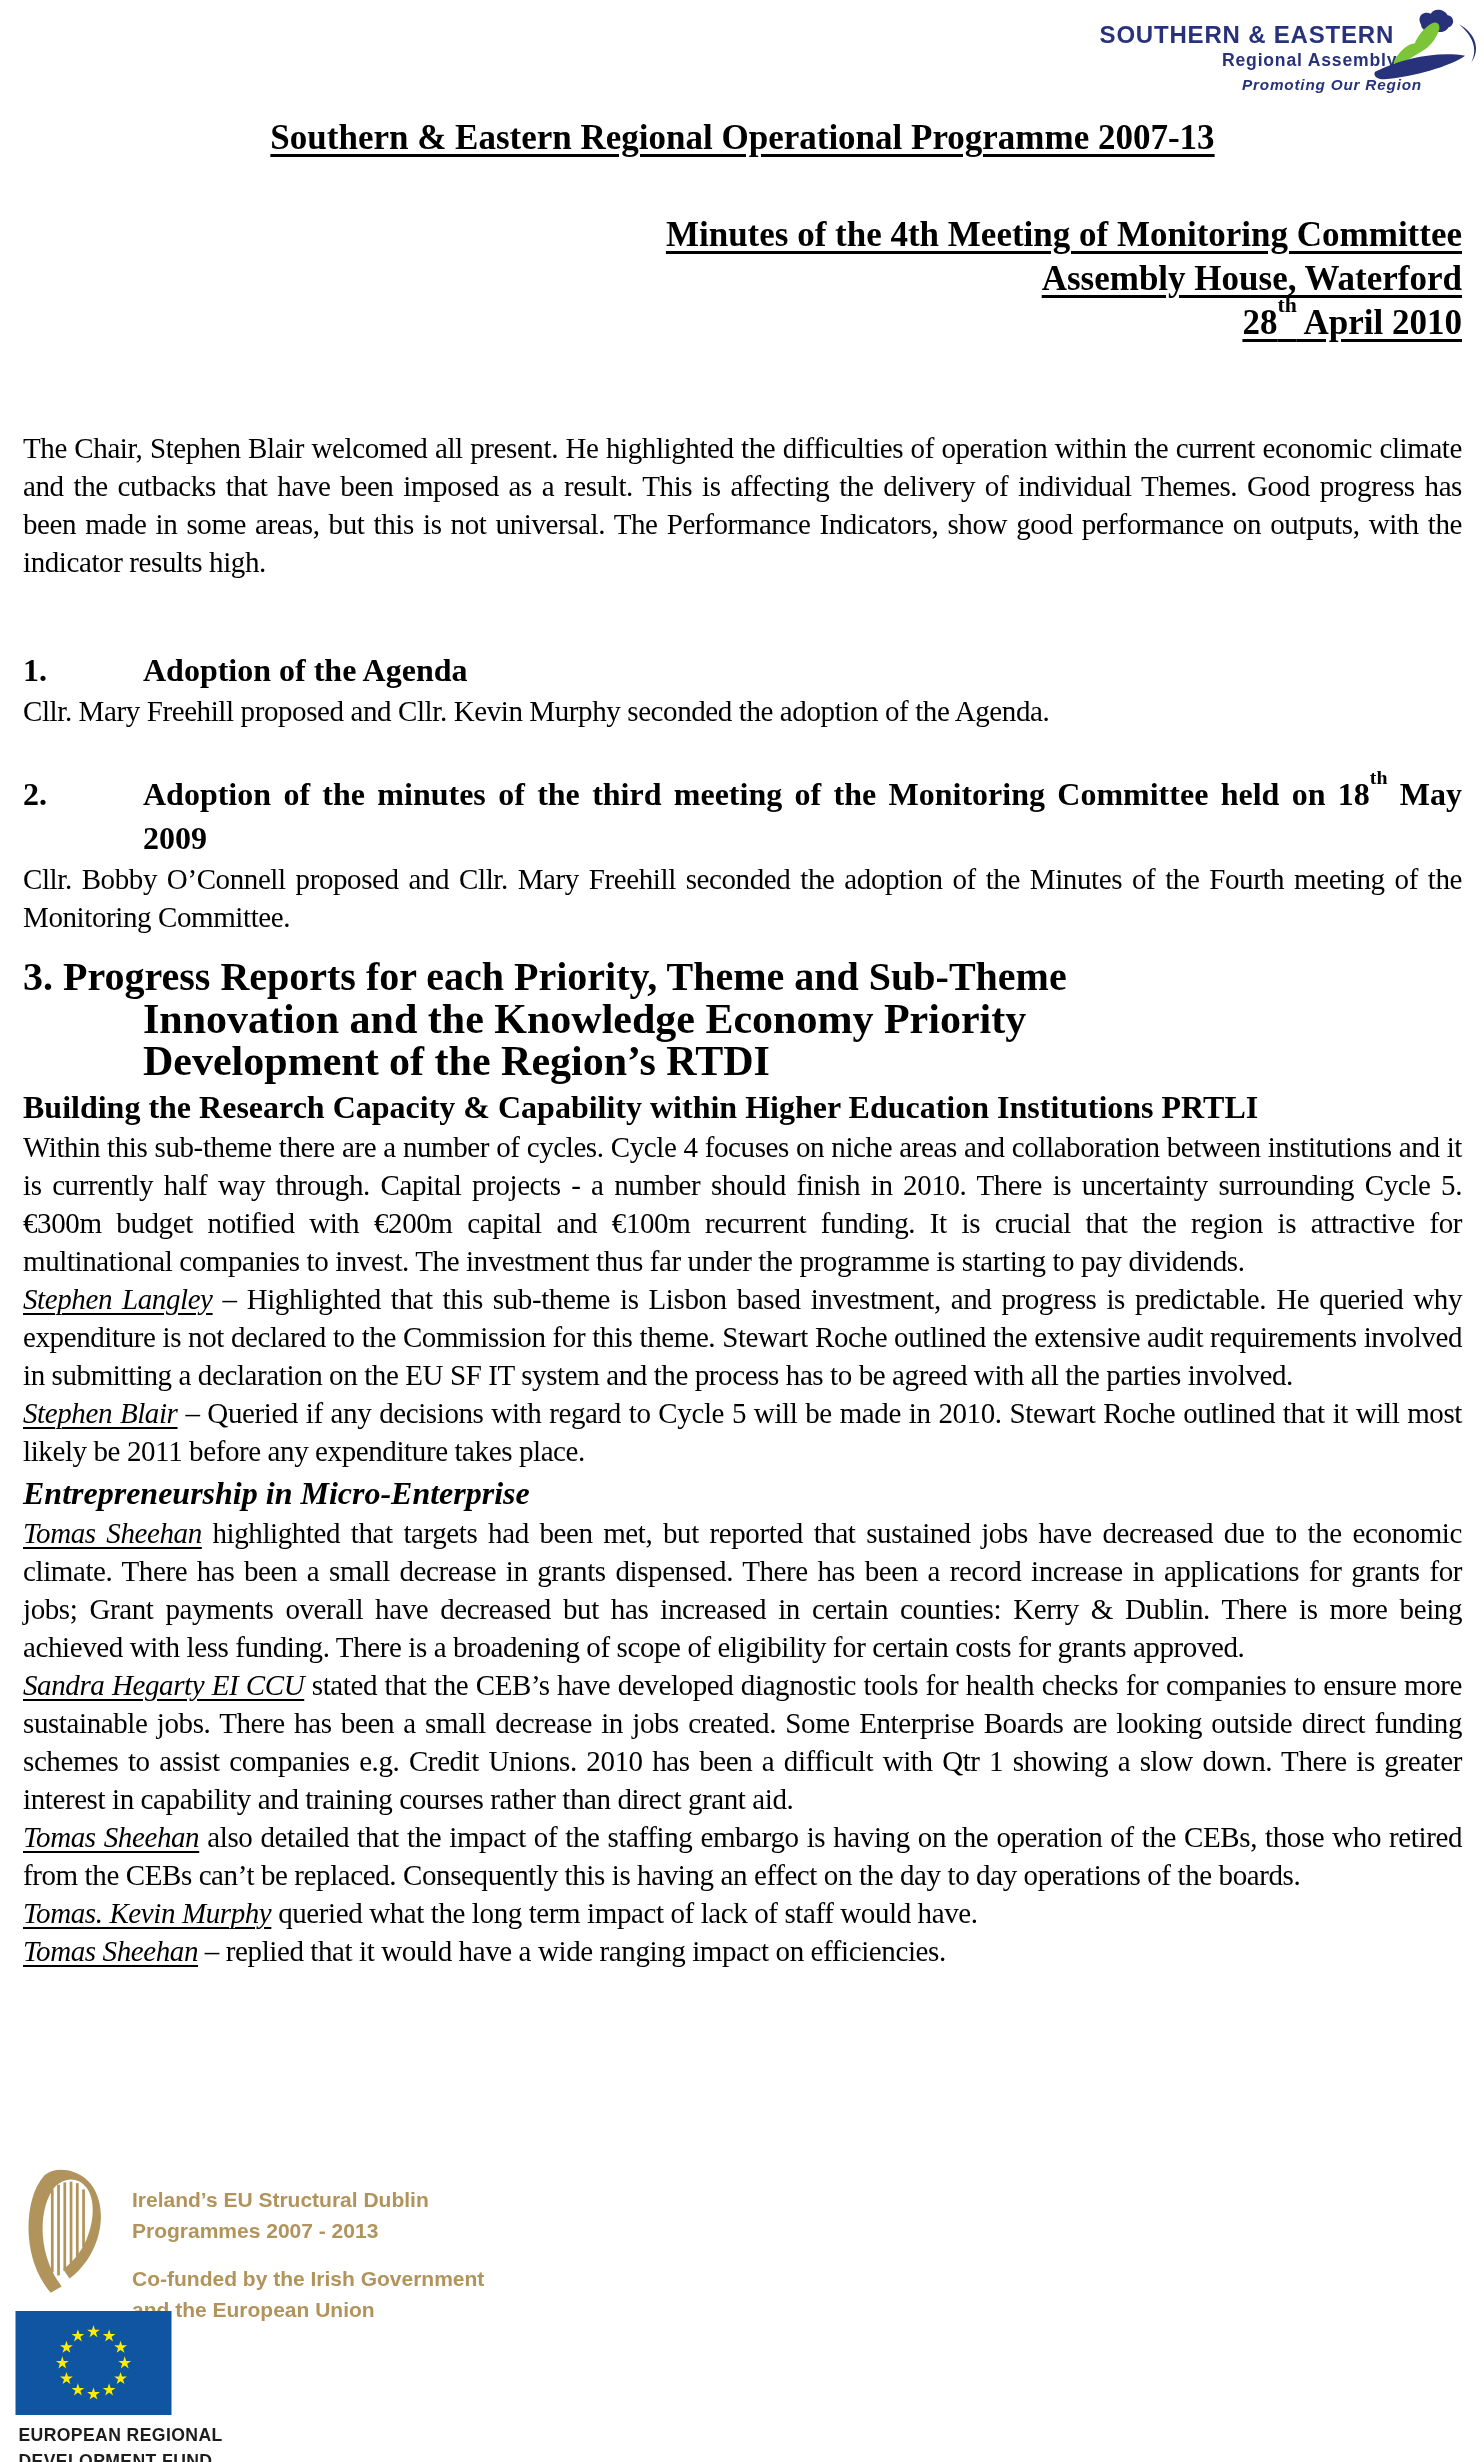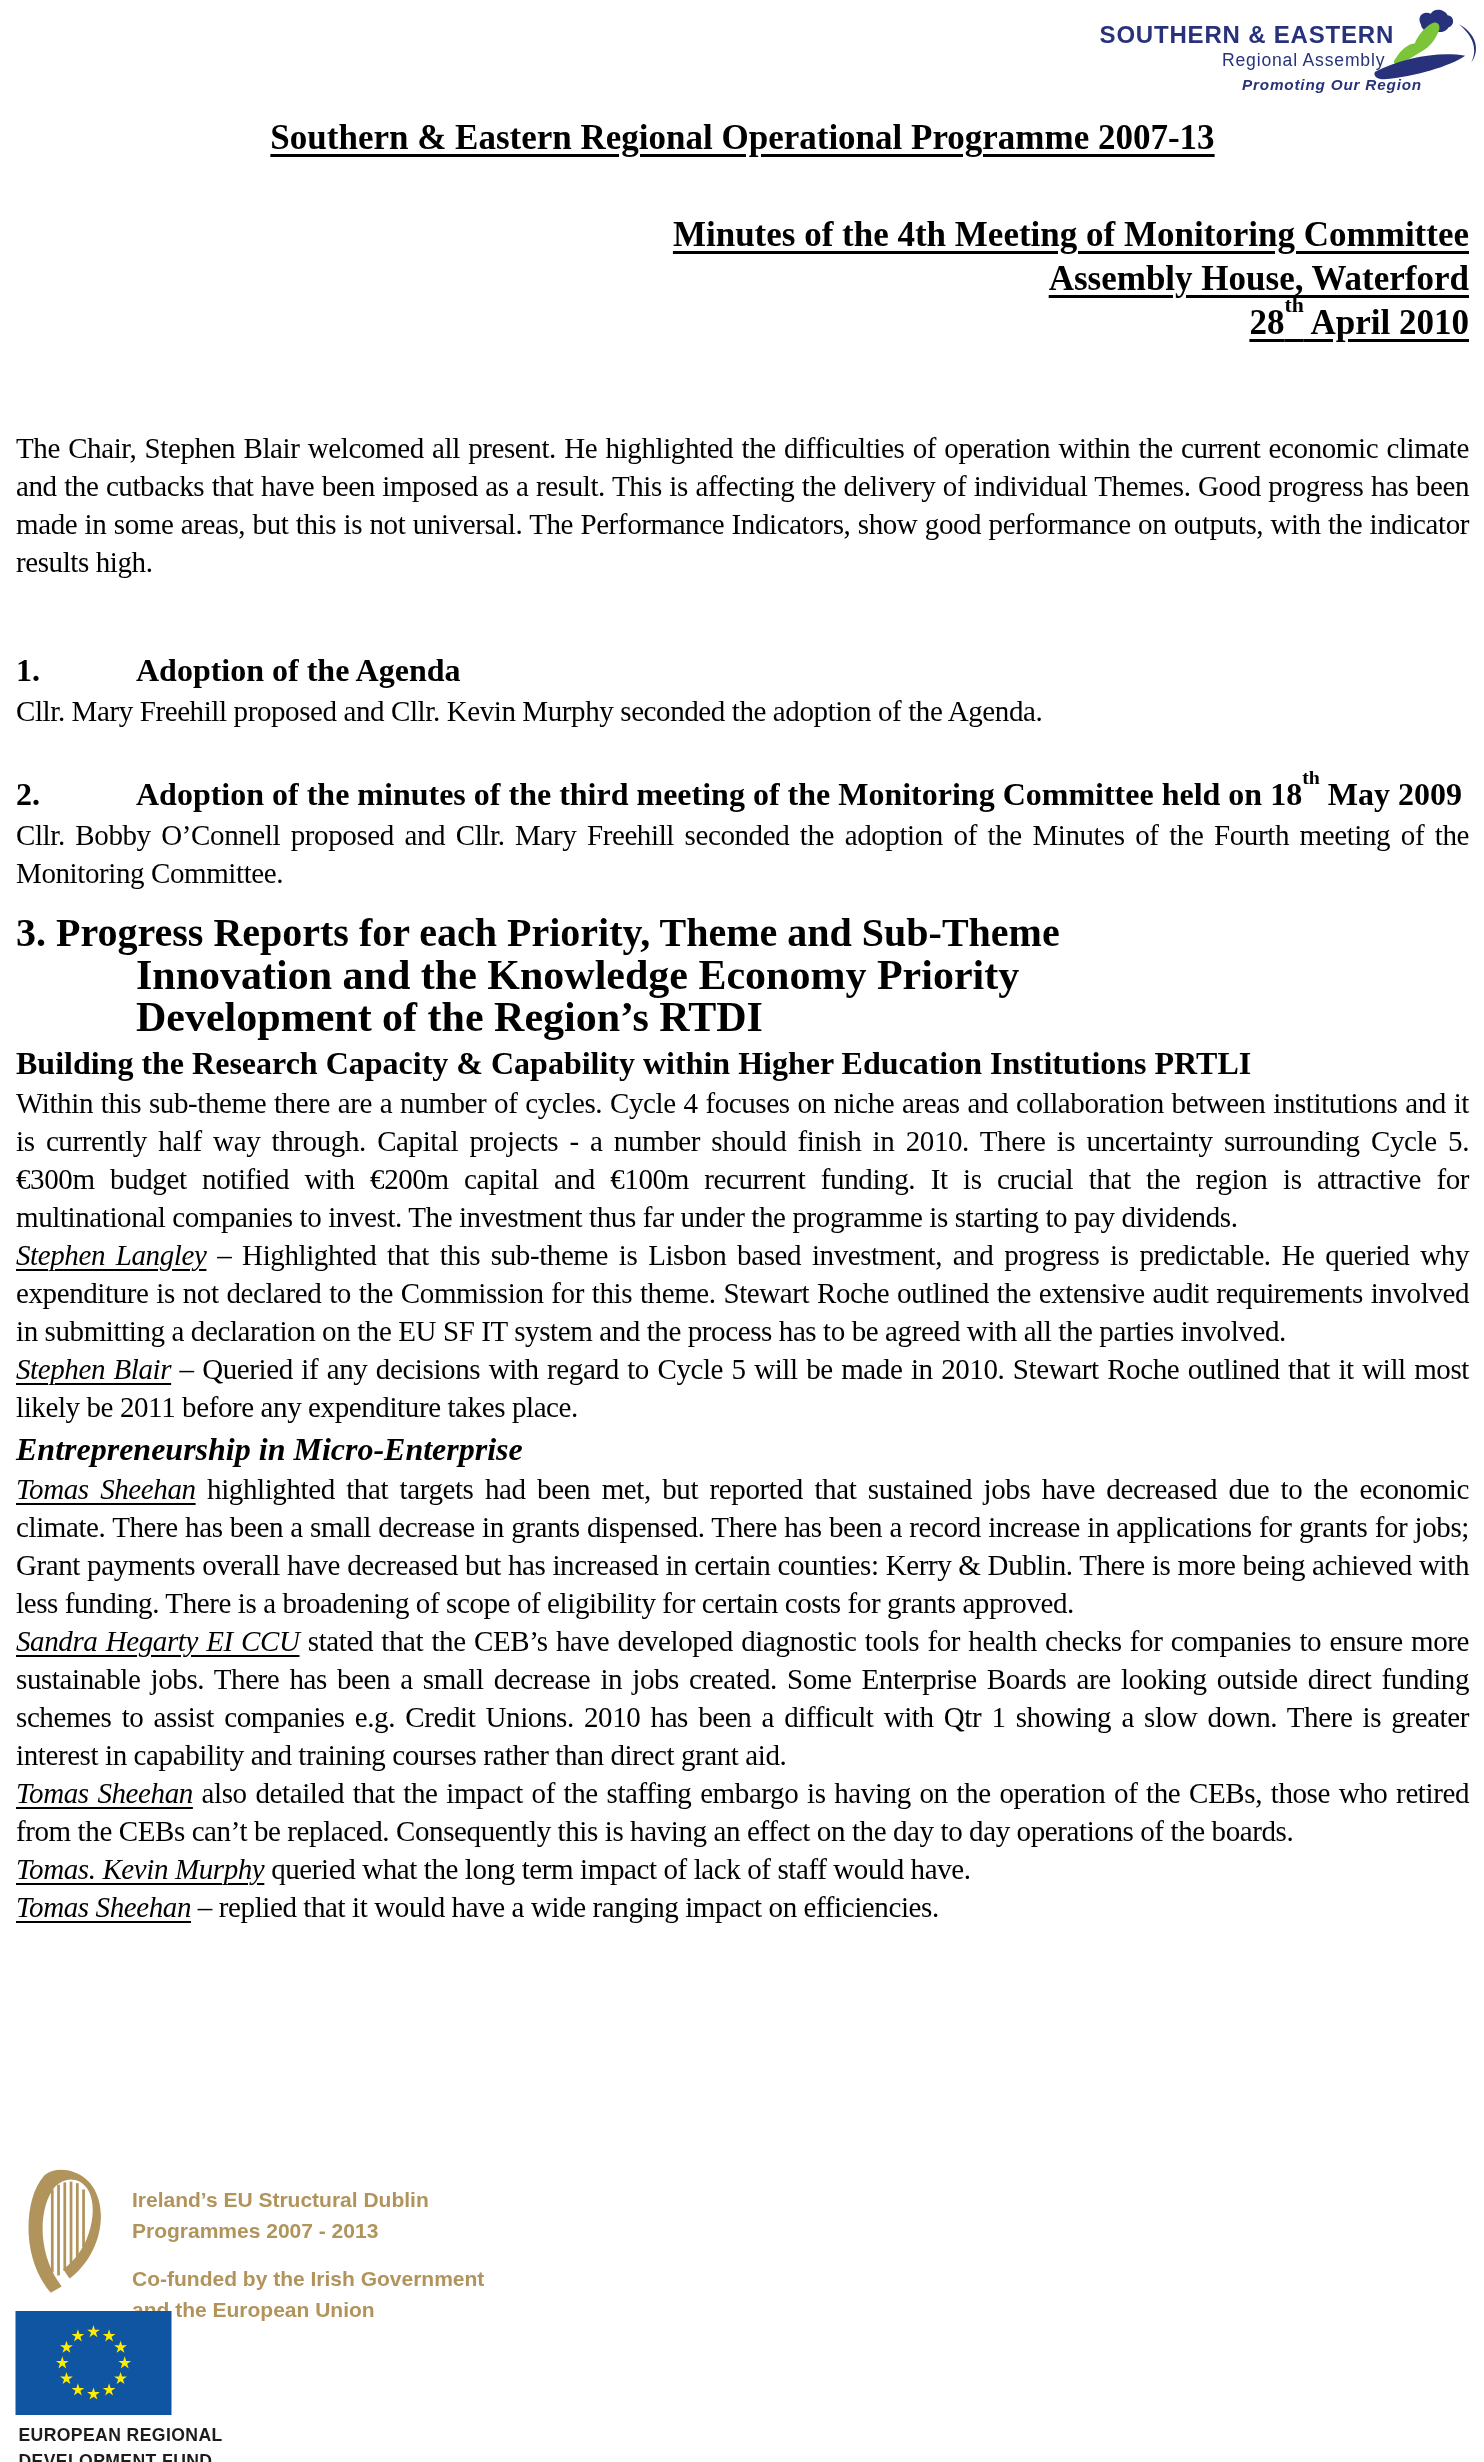--- a/index.html
+++ b/index.html
@@ -5,27 +5,27 @@
   html,body{margin:0;padding:0;background:#e8e8e8;}
   .page{
     position:relative;
     width:1485px;height:2462px;
     margin:0 auto;
     background:#ffffff;
     font-family:"Liberation Serif","DejaVu Serif",serif;
     color:#000;
     overflow:hidden;
     box-sizing:border-box;
-    padding:0 16px;
+    padding:0 23px;
   }
   
   .sea-logo{position:absolute;top:9.2px;left:1095px;width:390px;height:96px;
     font-family:"Liberation Sans","DejaVu Sans",sans-serif;color:#28327b;}
   .sea-title{position:absolute;left:4.6px;top:12.3px;font-size:24px;font-weight:bold;letter-spacing:0.8px;white-space:nowrap;}
-  .sea-sub{position:absolute;left:127px;top:41px;font-size:17.6px;font-weight:normal;letter-spacing:0.8px;white-space:nowrap;}
+  .sea-sub{position:absolute;left:127px;top:41px;font-size:17.6px;font-weight:bold;letter-spacing:0.8px;white-space:nowrap;}
   .sea-tag{position:absolute;left:147px;top:67px;font-size:15.3px;font-style:italic;font-weight:bold;letter-spacing:0.8px;white-space:nowrap;}
   .sea-mark{position:absolute;right:0;top:0;}
   
   .doc-title{margin:117px 15.3px 0;text-align:center;font-size:35px;font-weight:bold;line-height:42px;}
   .doc-title span, .doc-sub span.u{text-decoration:underline;text-decoration-thickness:3.1px;text-underline-offset:4.6px;}
   .doc-sub{margin-top:54px;text-align:right;font-size:35px;font-weight:bold;line-height:44px;}
   sup{font-size:0.62em;line-height:0;position:relative;top:-0.45em;}
   
   .body{margin:0;font-size:29px;line-height:38px;text-align:justify;letter-spacing:-0.4px;}
   .intro{margin-top:84px;}

